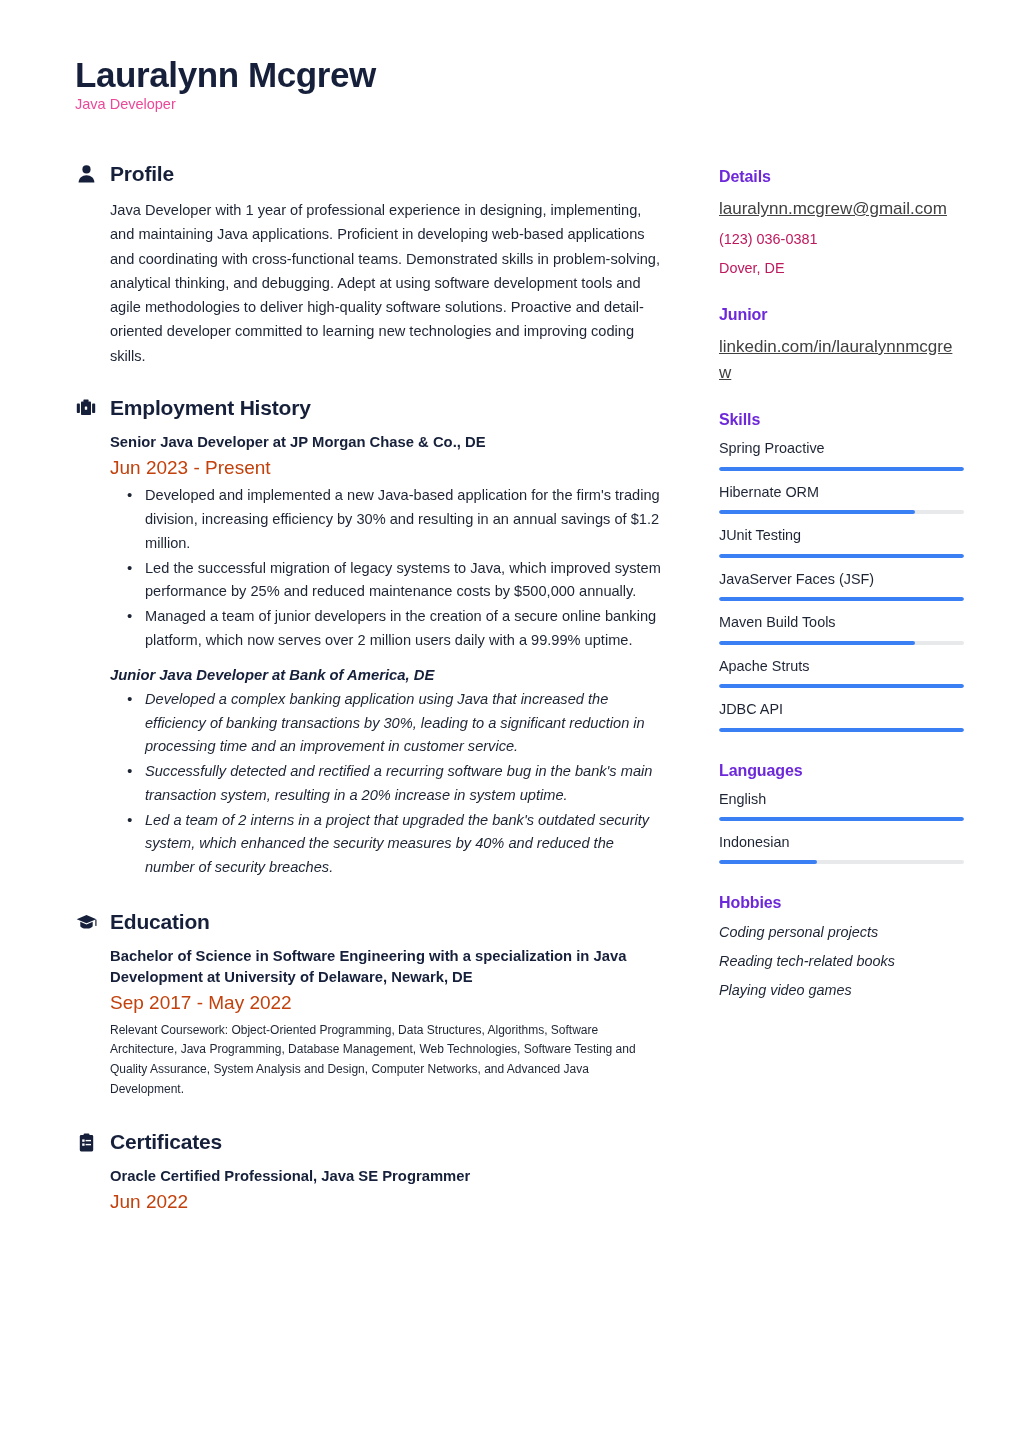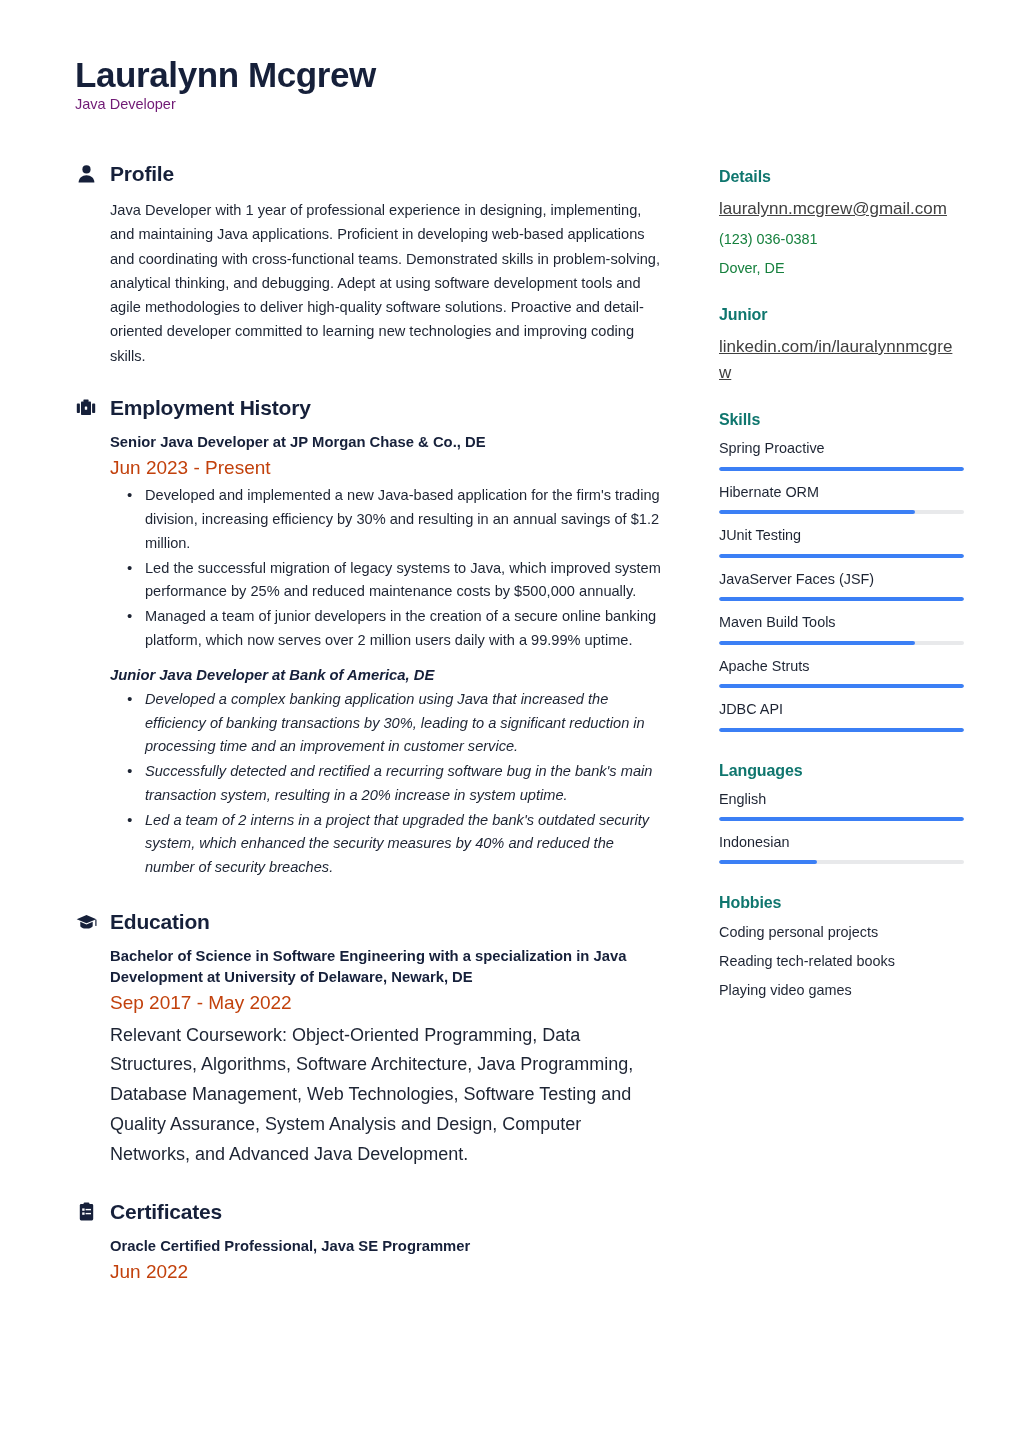--- a/index.html
+++ b/index.html
@@ -26,21 +26,21 @@
   .name {
     font-size: 35px;
     font-weight: bold;
     color: #16203a;
     letter-spacing: -0.4px;
     line-height: 1.12;
     margin: 0 0 2px 0;
   }
   .job-title {
     font-size: 14.5px;
-    color: #701a75;
+    color: #ec4899;
     margin: 0;
     font-weight: normal;
   }
 
   
   .body-cols {
     display: flex;
     align-items: flex-start;
   }
   .col-main { width: 586px; flex: none; }
@@ -108,38 +108,38 @@
   }
   ul.bullets li:before {
     content: "\2022";
     position: absolute;
     left: -18px;
     top: -1px;
     font-size: 15px;
     color: #1d2433;
   }
   .entry-desc {
-    font-size: 18px;
+    font-size: 12px;
     line-height: 1.66;
     color: #1d2433;
     margin: 4px 0 0 0;
   }
 
   
   .side-block { margin-bottom: 26px; }
   .side-title {
     font-size: 16px;
     font-weight: bold;
-    color: #0f766e;
+    color: #6d28d9;
     margin: 0 0 10px 0;
     letter-spacing: -0.1px;
   }
   .side-line {
     font-size: 14.4px;
-    color: #15803d;
+    color: #be185d;
     line-height: 1.52;
     margin-bottom: 7px;
   }
   .side-link {
     font-size: 17px;
     color: #404040;
     text-decoration: underline;
     line-height: 1.52;
     margin-bottom: 7px;
     display: block;
@@ -165,20 +165,21 @@
     position: absolute;
     left: 0; top: 0; bottom: 0;
     background: #3b7ff5;
     border-radius: 2px;
   }
   .hobby-line {
     font-size: 14.4px;
     color: #1d2433;
     line-height: 1.52;
     margin-bottom: 7px;
+    font-style: italic;
   }
 
   .gap-top { margin-top: 30px; }
 </style>
 </head>
 <body>
 
 <div class="page">
 
   <div class="header">

